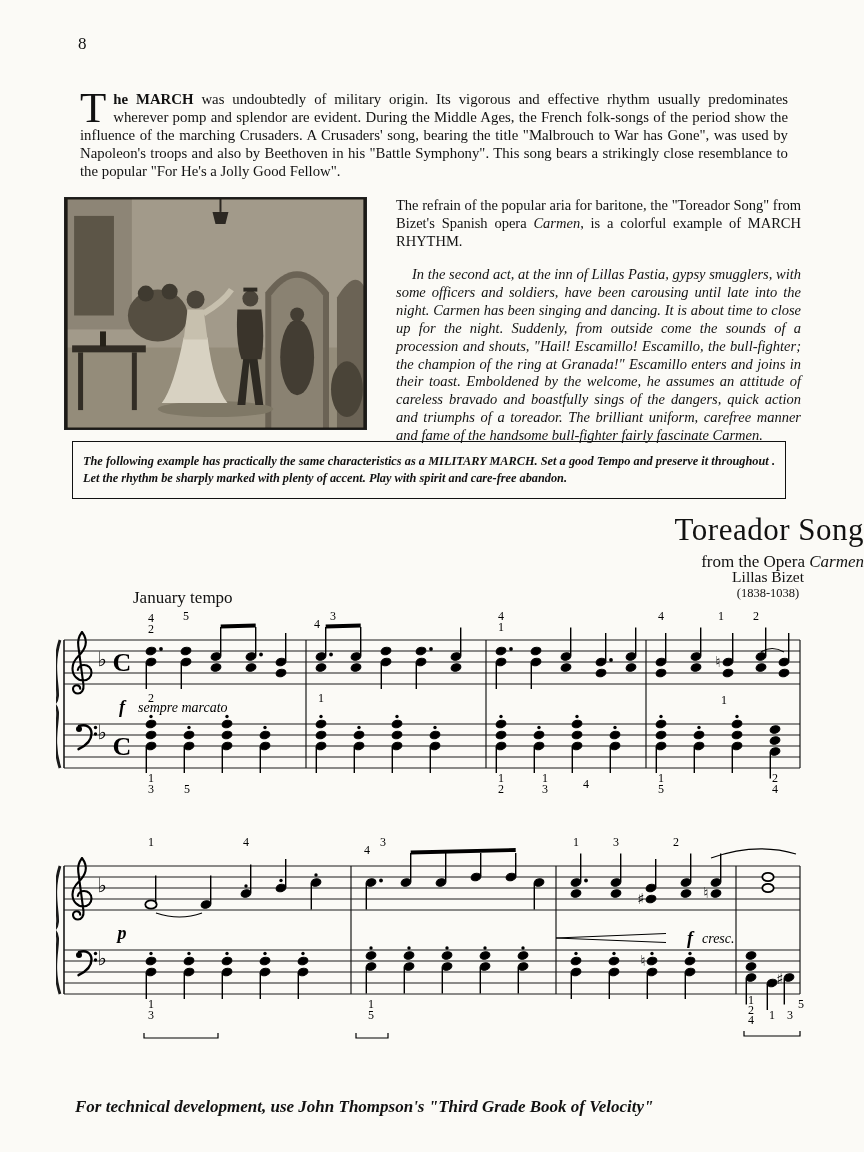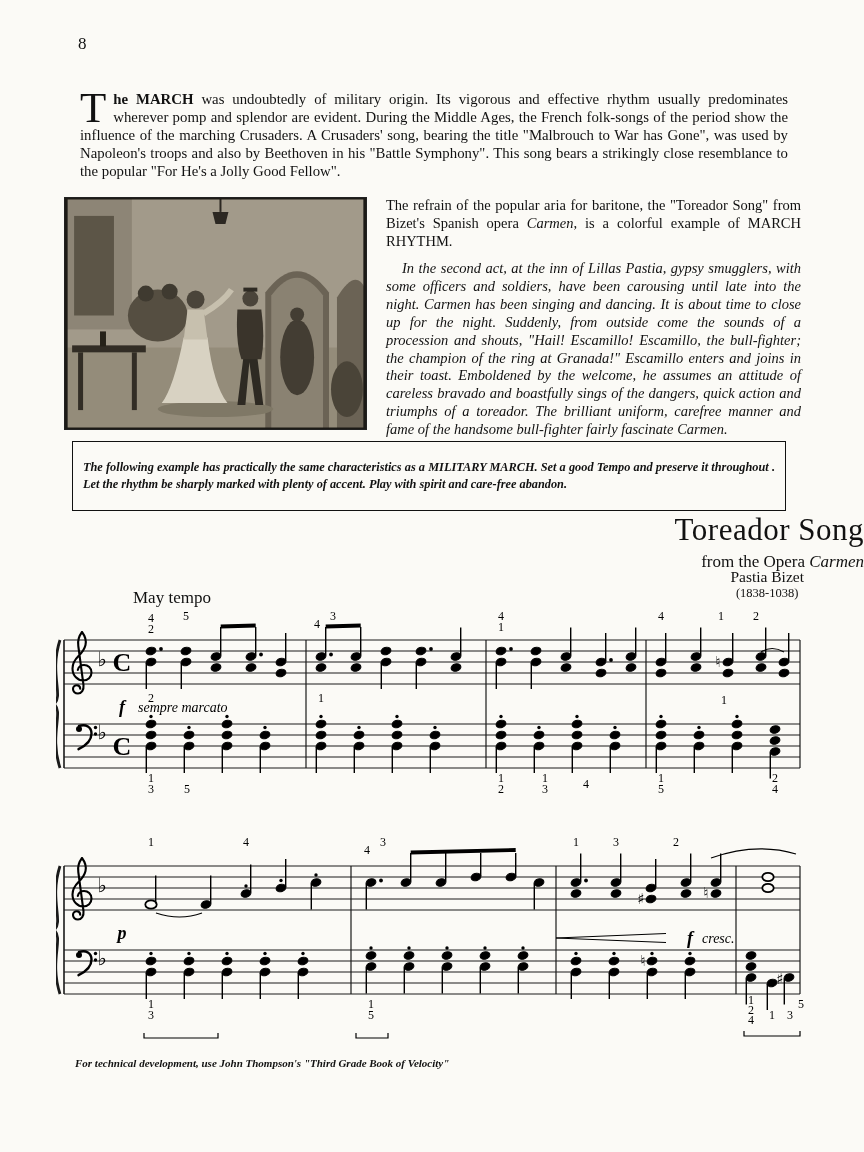--- a/index.html
+++ b/index.html
@@ -2,35 +2,35 @@
 <html><head>
 <meta charset="utf-8">
 <style>
   *{margin:0;padding:0;box-sizing:border-box}
   html,body{background:#888}
   .page{position:relative;width:864px;height:1152px;margin:0 auto;background:#fbfaf6;
         font-family:"Liberation Serif",serif;color:#111;overflow:hidden}
   .pageno{position:absolute;left:78px;top:34px;font-size:17px}
   .intro{position:absolute;left:80px;top:90px;width:708px;font-size:14.8px;line-height:1.22;text-align:justify}
   .dropcap{float:left;font-size:43px;line-height:34px;padding:1px 7px 0 0}
-  .media-row{position:absolute;left:64px;top:197px;width:737px;display:flex;gap:19px}
+  .media-row{position:absolute;left:64px;top:197px;width:737px;display:flex;gap:29px}
   .illus{width:303px;height:233px;flex:none;border:1px solid #222;background:#b7b0a1}
   .aria-col{flex:1;font-size:14.5px;line-height:1.23;text-align:justify}
-  .aria-col .p2{font-style:italic;text-indent:16px;margin-top:10px}
+  .aria-col .p2{font-style:italic;text-indent:16px;margin-top:16px}
   .notebox{position:absolute;left:72px;top:441px;width:714px;border:1.5px solid #111;
-           padding:17px 10px;font-size:12.3px;font-style:italic;font-weight:700;line-height:1.38;text-align:justify}
+           padding:11px 10px;font-size:12.3px;font-style:italic;font-weight:700;line-height:1.38;text-align:justify}
   .title{position:absolute;left:0;top:512px;width:100%;text-align:right;font-size:31px;font-weight:400;letter-spacing:.5px}
   .subtitle{position:absolute;left:0;top:552px;width:100%;text-align:right;font-size:17px}
   .composer{position:absolute;right:60px;top:568px;text-align:center;font-size:15.5px;line-height:1.15}
   .composer .dates{font-size:12.5px}
   .tempo{position:absolute;left:133px;top:588px;font-size:17px}
   .mus{position:absolute;left:56px}
   #sys1{top:612px}
   #sys2{top:838px}
-  .footnote{position:absolute;left:75px;top:1057px;font-size:11px;font-style:italic;font-weight:700}
+  .footnote{position:absolute;left:75px;top:1097px;font-size:17px;font-style:italic;font-weight:700}
   
   .mus text{fill:#000}
   .mus .fg{font:12px "Liberation Serif",serif;text-anchor:middle}
   .mus .dyn{font:italic 700 18px "Liberation Serif",serif;text-anchor:middle}
   .mus .it{font:italic 14px "Liberation Serif",serif;text-anchor:start}
   .mus .acc{font:15px "DejaVu Sans",sans-serif;text-anchor:middle}
   .mus .acc2{font:20px "DejaVu Sans",sans-serif;text-anchor:middle}
   .mus .timec{font:700 26px "Liberation Serif",serif;text-anchor:middle}
 </style>
 </head>
@@ -82,25 +82,25 @@
       <p class="p2">In the second act, at the inn of Lillas Pastia, gypsy smugglers, with some officers and soldiers, have been carousing until late into the night. Carmen has been singing and dancing. It is about time to close up for the night. Suddenly, from outside come the sounds of a procession and shouts, "Hail! Escamillo! Escamillo, the bull-fighter; the champion of the ring at Granada!" Escamillo enters and joins in their toast. Emboldened by the welcome, he assumes an attitude of careless bravado and boastfully sings of the dangers, quick action and triumphs of a toreador. The brilliant uniform, carefree manner and fame of the handsome bull-fighter fairly fascinate Carmen.</p>
     </div>
   </div>
 
   <div class="notebox">The following example has practically the same characteristics as a MILITARY MARCH. Set a good Tempo and preserve it throughout . Let the rhythm be sharply marked with plenty of accent. Play with spirit and care-free abandon.</div>
 
   <h1 class="title">Toreador Song</h1>
   <div class="subtitle"><span>from the Opera </span><i>Carmen</i></div>
 
   <div class="composer">
-    <div>Pastia Bizet</div>
+    <div>Lillas Bizet</div>
     <div class="dates">(1838-1038)</div>
   </div>
 
-  <div class="tempo">May tempo</div>
+  <div class="tempo">January tempo</div>
 
   <svg id="sys1" class="mus" width="752" height="198">
       <g>
         <line x1="8" y1="28" x2="744" y2="28" stroke="#1a1a1a" stroke-width="1"></line>
         <line x1="8" y1="39" x2="744" y2="39" stroke="#1a1a1a" stroke-width="1"></line>
         <line x1="8" y1="50" x2="744" y2="50" stroke="#1a1a1a" stroke-width="1"></line>
         <line x1="8" y1="61" x2="744" y2="61" stroke="#1a1a1a" stroke-width="1"></line>
         <line x1="8" y1="72" x2="744" y2="72" stroke="#1a1a1a" stroke-width="1"></line>
         <line x1="8" y1="112" x2="744" y2="112" stroke="#1a1a1a" stroke-width="1"></line>
         <line x1="8" y1="123" x2="744" y2="123" stroke="#1a1a1a" stroke-width="1"></line>

